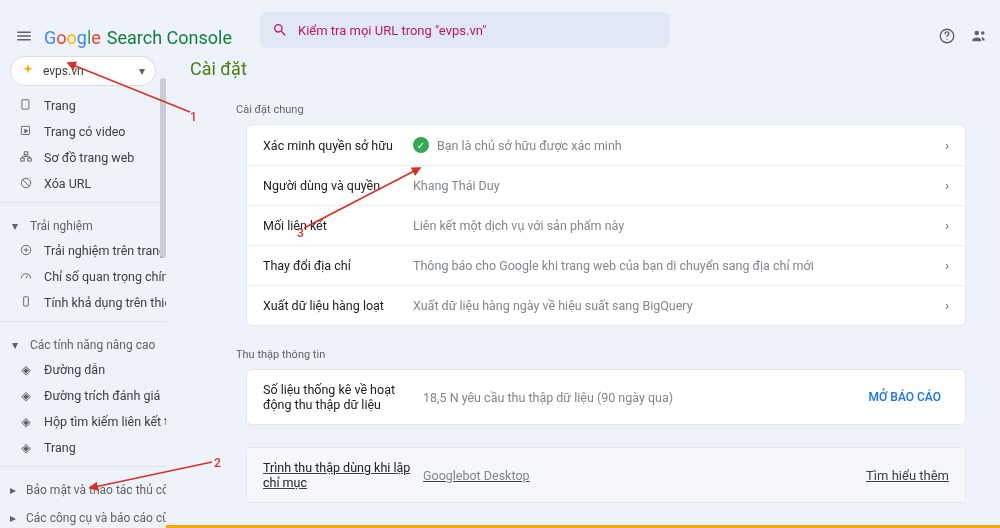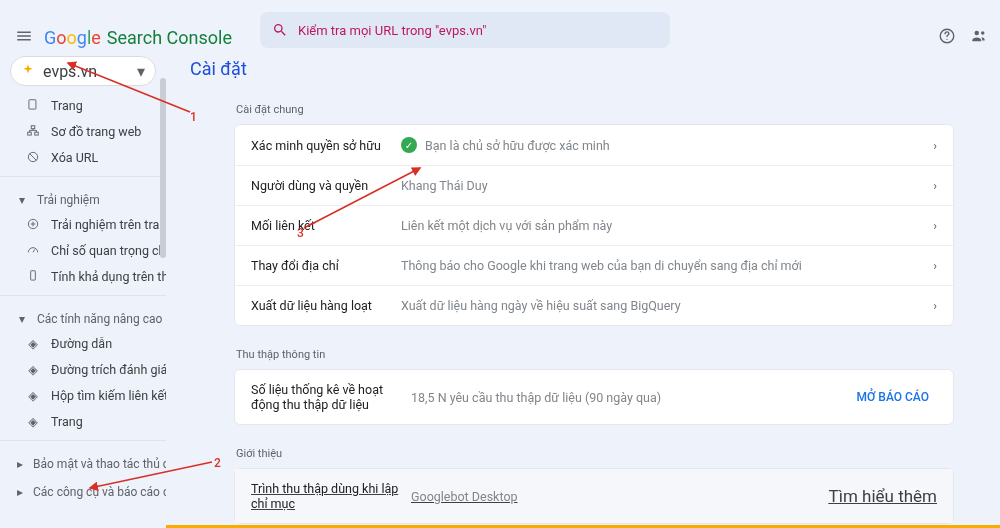--- a/index.html
+++ b/index.html
@@ -10,41 +10,41 @@
 .logo { display: flex; align-items: center; gap: 2px; font-size: 18px; }
 .logo .g1 { color:#4285f4; } .logo .g2{color:#ea4335;} .logo .g3{color:#fbbc05;} .logo .g4{color:#4285f4;} .logo .g5{color:#34a853;} .logo .g6{color:#ea4335;}
 .logo .sc { color:#15803d; font-weight:400; margin-left:4px; }
 .searchwrap { flex:1; margin-left: 20px; max-width: 410px; }
 .searchbar { background:#e1e8f5; border-radius: 8px; height: 36px; display:flex; align-items:center; padding:0 12px; color:#be185d; gap:10px; }
 .topicons { margin-left:auto; display:flex; gap:14px; color:#5f6368; }
 .topicons svg { width:18px; height:18px; }
 
 .shell { display:flex; height: calc(528px - 48px); }
 .sidebar { width: 166px; position: relative; padding-top:4px; }
-.prop-sel { margin: 4px 10px 6px 10px; height: 30px; border:1px solid #dadce0; border-radius: 16px; background:#fff; display:flex; align-items:center; padding:0 10px; font-size:16px; color:#3c4043; position:relative; }
+.prop-sel { margin: 4px 10px 6px 10px; height: 30px; border:1px solid #dadce0; border-radius: 16px; background:#fff; display:flex; align-items:center; padding:0 10px; font-size:12px; color:#3c4043; position:relative; }
 .prop-sel .chev { position:absolute; right:10px; color:#5f6368; }
 .nav { list-style:none; font-size:12.5px; color:#3c4043; }
-.nav li { display:flex; align-items:center; gap:10px; padding: 5px 0 5px 18px; cursor:pointer; white-space:nowrap; overflow:hidden; text-overflow:ellipsis;margin-left:7px; }
+.nav li { display:flex; align-items:center; gap:10px; padding: 5px 0 5px 18px; cursor:pointer; white-space:nowrap; overflow:hidden; text-overflow:ellipsis; }
 .nav li.sec { color:#5f6368; font-size:12px; padding-top:10px; padding-bottom:4px; padding-left:10px; }
 .nav li.sec .tri { width:10px; text-align:center; }
 .nav hr { border:none; border-top:1px solid #e0e3e9; margin:6px 0; }
 .nav .ic { width:16px; height:16px; display:inline-flex; align-items:center; justify-content:center; color:#5f6368; flex-shrink:0; }
 .scroll-thumb { position:absolute; right:0; top:30px; width:6px; height:180px; background:#c8cdd6; border-radius:3px; }
 
 .main { flex:1; padding: 10px 28px 0 28px; overflow:auto; position:relative; }
-.page-title { font-size:18px; color:#1d4ed8; margin-bottom: 24px; margin-left:-4px; }
+.page-title { font-size:18px; color:#4d7c0f; margin-bottom: 24px; margin-left:-4px; }
 .section-label { font-size:11px; color:#5f6368; margin: 0 0 8px 0; padding-left: 42px; }
-.card { background:#fff; border:1px solid #e4e6eb; border-radius:6px; margin: 0 0 22px 40px; max-width: 720px; }
+.card { background:#fff; border:1px solid #e4e6eb; border-radius:6px; margin: 0 0 22px 52px; max-width: 720px; }
 .row { display:flex; align-items:center; padding: 12px 16px; border-bottom:1px solid #eceef2; font-size:12.5px; cursor:pointer; }
 .row:last-child { border-bottom:none; }
 .row .lbl { width: 150px; color:#202124; }
 .row .val { flex:1; color:#80868b; display:flex; align-items:center; gap:8px; }
 .row .arrow { color:#5f6368; }
 .row .action { color:#1a73e8; font-weight:500; font-size:12px; padding:6px 8px; }
-.row .link { color:#3c4043; text-decoration:underline; font-size:17px; }
+.row .link { color:#3c4043; text-decoration:underline; font-size:13px; }
 .checkmark { width:16px; height:16px; background:#34a853; border-radius:50%; display:inline-flex; align-items:center; justify-content:center; color:#fff; font-size:10px; }
 .card.intro .row { cursor:default; }
 .card.intro .row:first-child { background:#fff; }
 .card.intro .row:last-child { background:#f5f7fb;text-decoration:underline; }
 
 .orangebar { position:absolute; bottom:0; left:166px; right:0; height:3px; background:#f9ab00; }
 
 .anno { position:absolute; pointer-events:none; z-index:50; }
 .anno-num { color:#d93025; font-size:12px; font-weight:500; }
 .anno svg line { stroke:#d93025; stroke-width:1.6; }
@@ -100,20 +100,29 @@
           <span class="ic">
             <svg viewBox="0 0 24 24" width="14" height="14" fill="none" stroke="currentColor" stroke-width="1.6">
               <rect x="5" y="3" width="12" height="16" rx="1"></rect>
             </svg>
           </span>
           <span>Trang</span>
         </li>
       <li>
           <span class="ic">
             <svg viewBox="0 0 24 24" width="14" height="14" fill="none" stroke="currentColor" stroke-width="1.6">
+              <rect x="4" y="4" width="14" height="14" rx="1"></rect>
+              <path d="M10 9l5 3-5 3z" fill="currentColor"></path>
+            </svg>
+          </span>
+          <span>Trang có video</span>
+        </li>
+      <li>
+          <span class="ic">
+            <svg viewBox="0 0 24 24" width="14" height="14" fill="none" stroke="currentColor" stroke-width="1.6">
               <rect x="9" y="3" width="6" height="5"></rect>
               <rect x="3" y="14" width="6" height="5"></rect>
               <rect x="15" y="14" width="6" height="5"></rect>
               <path d="M12 8v3M12 11H6v3M12 11h6v3"></path>
             </svg>
           </span>
           <span>Sơ đồ trang web</span>
         </li>
       <li>
           <span class="ic">
@@ -227,21 +236,20 @@
 
     <div class="section-label">Thu thập thông tin</div>
     <div class="card">
       <div class="row">
         <div class="lbl" style="width:160px">Số liệu thống kê về hoạt động thu thập dữ liệu</div>
         <div class="val">18,5 N yêu cầu thu thập dữ liệu (90 ngày qua)</div>
         <div class="action">MỞ BÁO CÁO</div>
       </div>
     </div>
 
-    <div class="section-label">Giới thiệu</div>
     <div class="card intro">
       <div class="row">
         <div class="lbl" style="width:160px">Trình thu thập dùng khi lập chỉ mục</div>
         <div class="val">Googlebot Desktop</div>
         <a class="link">Tìm hiểu thêm</a>
       </div>
 
     </div>
   </div>
 </div>

